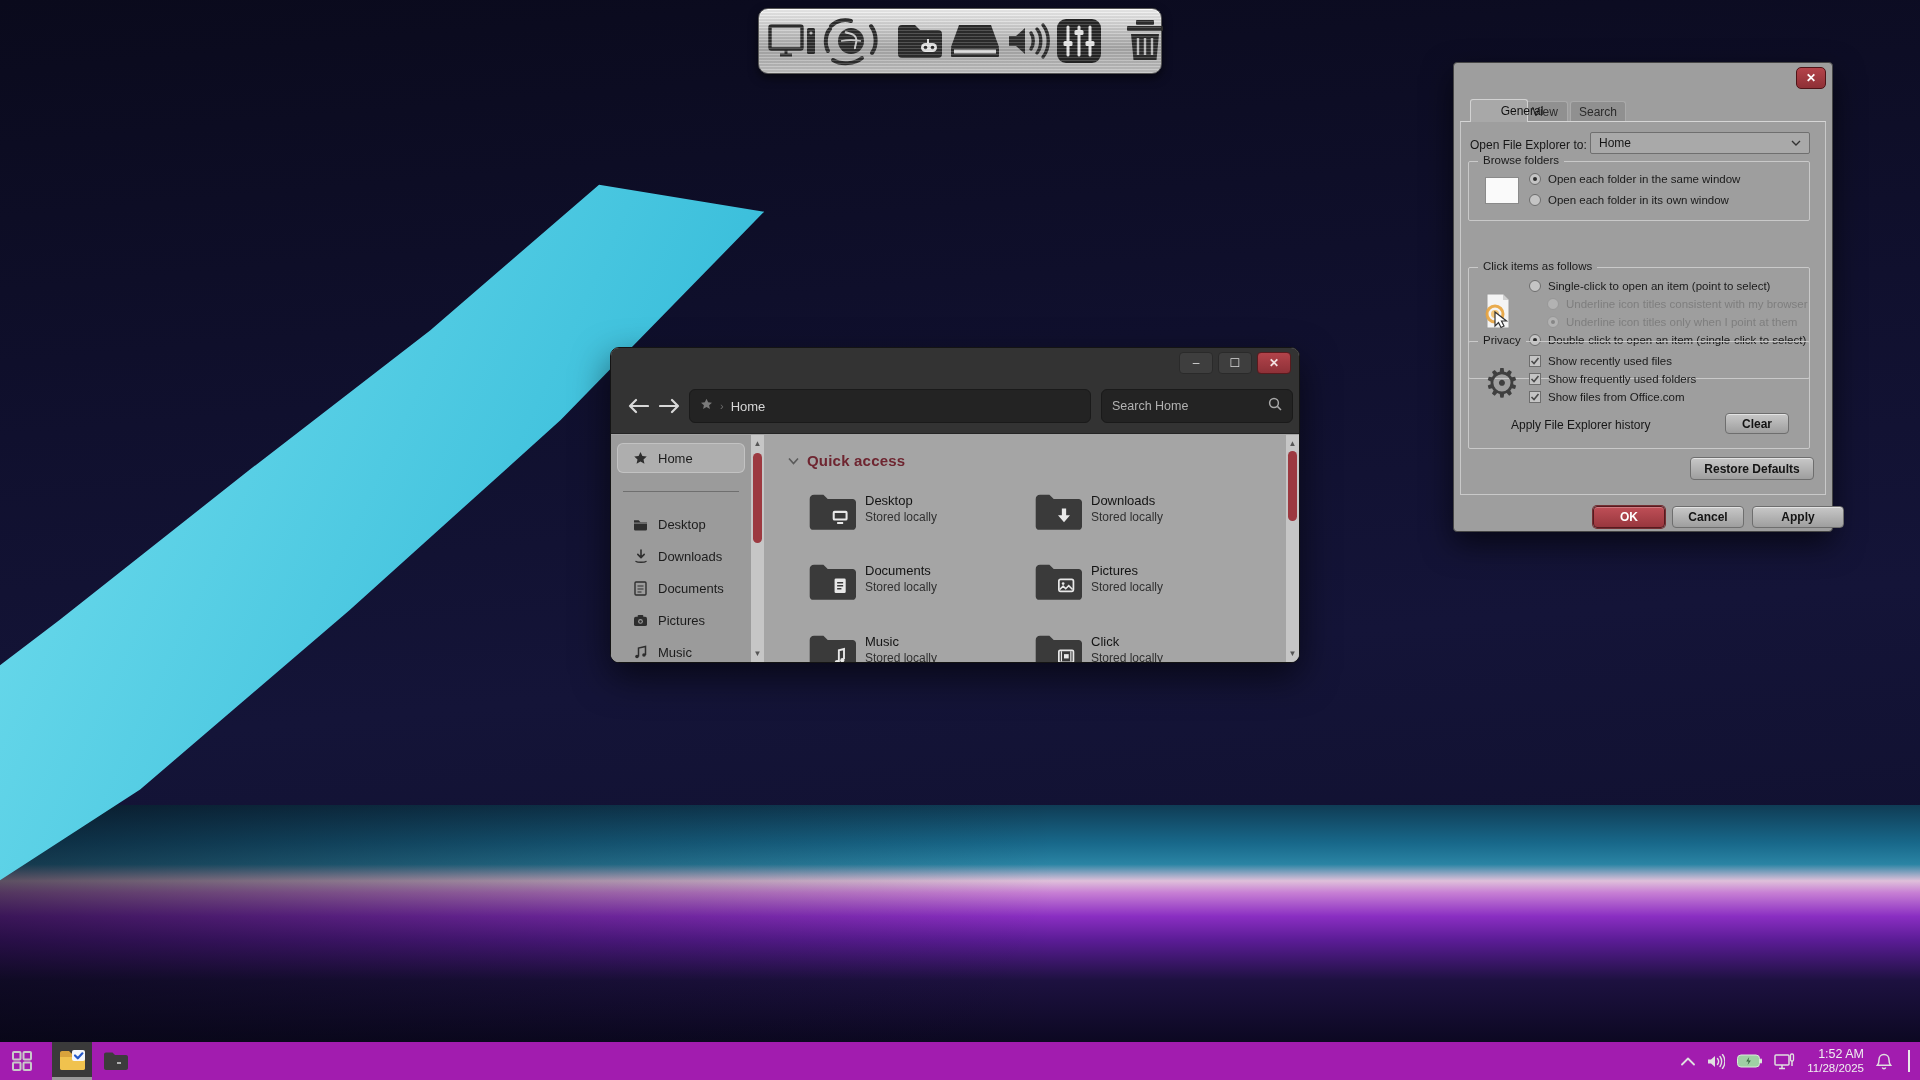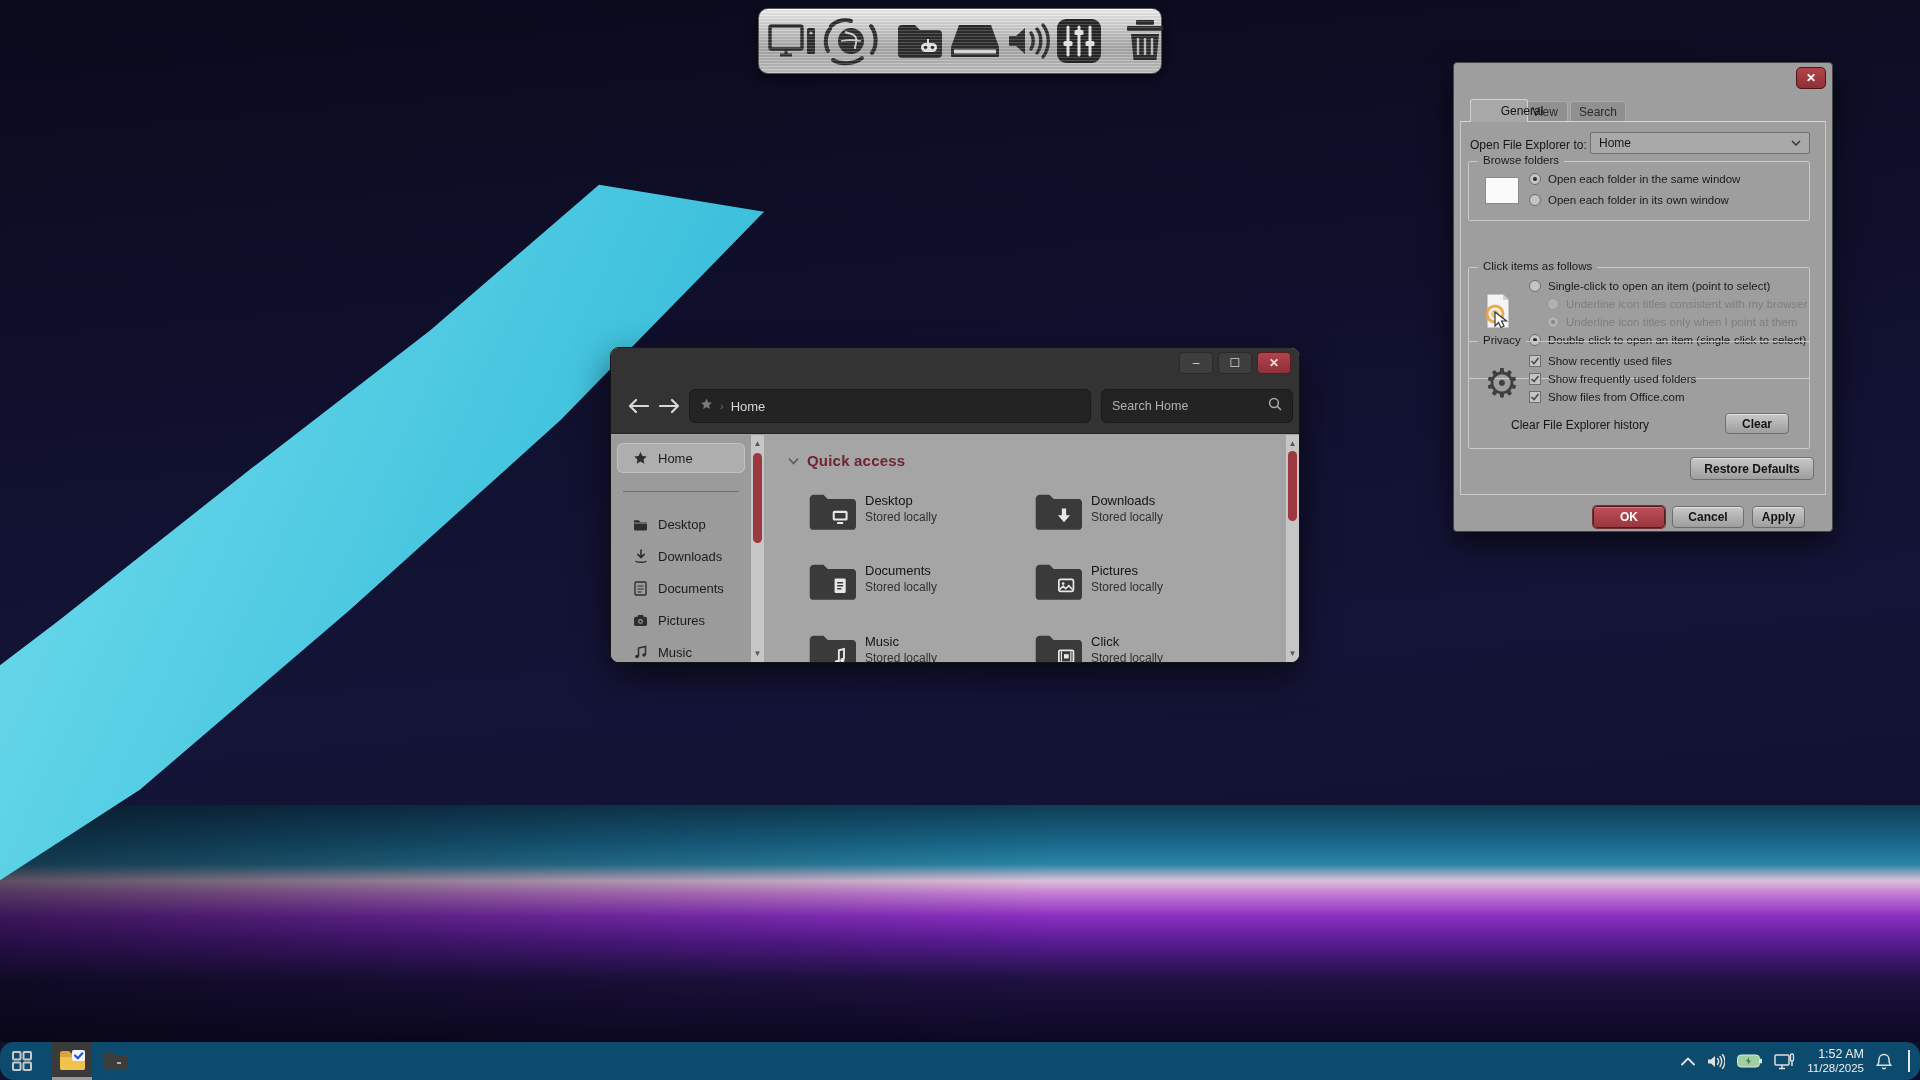--- a/index.html
+++ b/index.html
@@ -102,22 +102,22 @@
     background:linear-gradient(180deg,#c8c8c8,#9e9e9e); border:1px solid #6e6e6e; border-radius:4px;
     box-shadow:inset 0 1px 0 rgba(255,255,255,.5);font-weight:bold; }
   .btn.primary { background:linear-gradient(180deg,#bf4f57,#98373e); border:1px solid #571a1f; color:#fff;
     box-shadow:inset 0 1px 0 rgba(255,255,255,.25), 0 0 0 1px #743034; }
   #dlg-open-label { position:absolute; left:16px; top:75px; font-size:12px; }
   #dlg-open-select { position:absolute; left:136px; top:69px; width:220px; height:22px; background:#a9a9a9;
     border:1px solid #6f6f6f; border-radius:2px; display:flex; align-items:center; padding:0 8px; font-size:12px; }
   #dlg-open-select .val { flex:1; }
 
   
-  #taskbar { position:absolute; left:0; right:0; top:1042px; height:38px; background:#0c4a6e;
-    display:flex; align-items:center;border-radius:14px; }
+  #taskbar { position:absolute; left:0; right:0; top:1042px; height:38px; background:#a21caf;
+    display:flex; align-items:center; }
   .tb-cell { height:38px; display:flex; align-items:center; justify-content:center; }
   #tb-start { width:44px; }
   #tb-explorer { width:40px; background:#3a3a3a; border-bottom:3px solid #9a9a9a; margin-left:8px; }
   #tb-darkapp { width:40px; margin-left:4px; }
   #tb-tray { margin-left:auto; display:flex; align-items:center; gap:12px; padding-right:10px; height:38px; }
   #tb-clock { text-align:right; color:#f0f0f0; line-height:14px; }
   #tb-time { font-size:12.5px; }
   #tb-date { font-size:11.5px; }
   #tb-showdesk { width:2px; height:22px; background:#e8e8e8; margin-left:4px; }
   .tray-icon { display:flex; align-items:center; justify-content:center; }
@@ -479,29 +479,29 @@
       <span>Show frequently used folders</span>
     </div>
     <div class="opt-row" style="left:60px; top:49px;">
       <span class="checkbox">
         <svg width="10" height="10" viewBox="0 0 10 10" style="position:absolute;left:0;top:0;">
             <path d="M1.5 5l2.5 2.5L8.5 2" stroke="#4a4a4a" stroke-width="1.6" fill="none"></path>
           </svg>
       </span>
       <span>Show files from Office.com</span>
     </div>
-    <span class="abs" style="left:42px; top:76px; font-size:12px;">Clear File Explorer history</span>
+    <span class="abs" style="left:42px; top:76px; font-size:12px;">Apply File Explorer history</span>
     <div class="btn abs" style="left:256px; top:71px; width:64px; height:21px;">Clear</div>
   </div>
 
   <div class="btn abs" style="left:236px; top:394px; width:124px; height:23px;">Restore Defaults</div>
 
   <div class="btn primary abs" style="left:139px; top:443px; width:72px; height:22px;">OK</div>
   <div class="btn abs" style="left:218px; top:443px; width:72px; height:22px;">Cancel</div>
-  <div class="btn abs" style="left:298px; top:443px; width:53px; height:22px;">Apply</div>
+  <div class="btn abs" style="left:298px; top:443px; width:92px; height:22px;">Apply</div>
 </div>
 
 <div id="taskbar">
   <div class="tb-cell" id="tb-start">
     <svg width="22" height="22" viewBox="0 0 22 22">
         <g fill="none" stroke="#c9c9c9" stroke-width="2">
           <rect x="2" y="2" width="7.5" height="7.5" rx="1"></rect>
           <rect x="12.5" y="2" width="7.5" height="7.5" rx="1"></rect>
           <rect x="2" y="12.5" width="7.5" height="7.5" rx="1"></rect>
           <rect x="12.5" y="12.5" width="7.5" height="7.5" rx="1"></rect>

